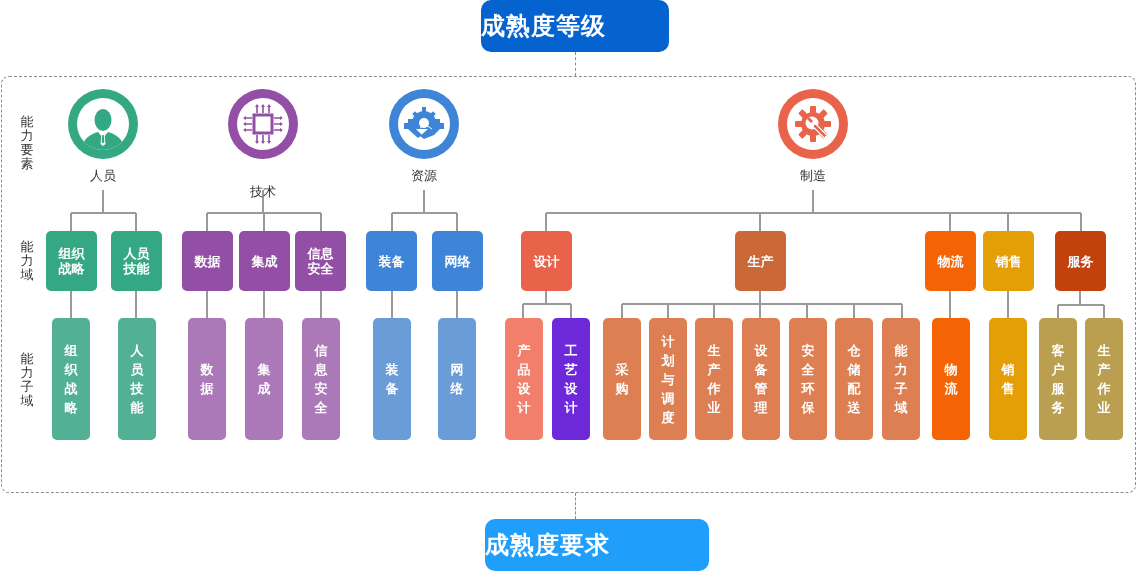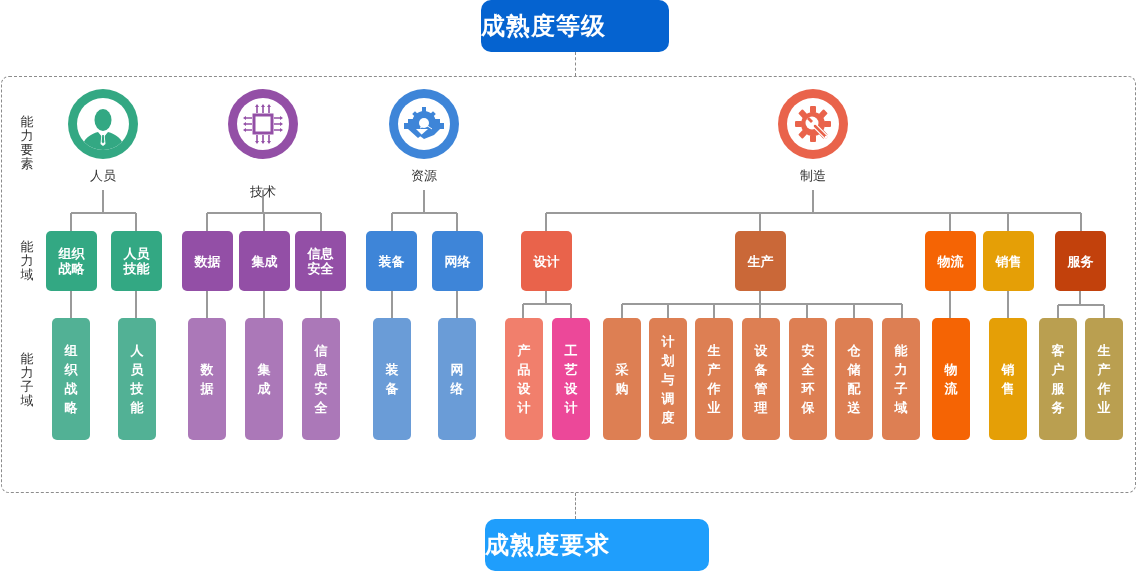--- a/index.html
+++ b/index.html
@@ -224,21 +224,21 @@
 <div class="sub" style="left:373px; background:#6a9cd7;">
     <span>装备</span>
   </div>
 <div class="sub" style="left:438px; background:#6a9cd7;">
     <span>网络</span>
   </div>
 
 <div class="sub" style="left:505px; background:#f17f6c;">
     <span>产品设计</span>
   </div>
-<div class="sub" style="left:552px; background:#ec4899;justify-content:center;">
+<div class="sub" style="left:552px; background:#6d28d9;justify-content:center;">
     <span>工艺设计</span>
   </div>
 
 <div class="sub" style="left:603px; background:#dd7f53;">
     <span>采购</span>
   </div>
 <div class="sub" style="left:649px; background:#dd7f53;">
     <span>计划与调度</span>
   </div>
 <div class="sub" style="left:695px; background:#dd7f53;">

